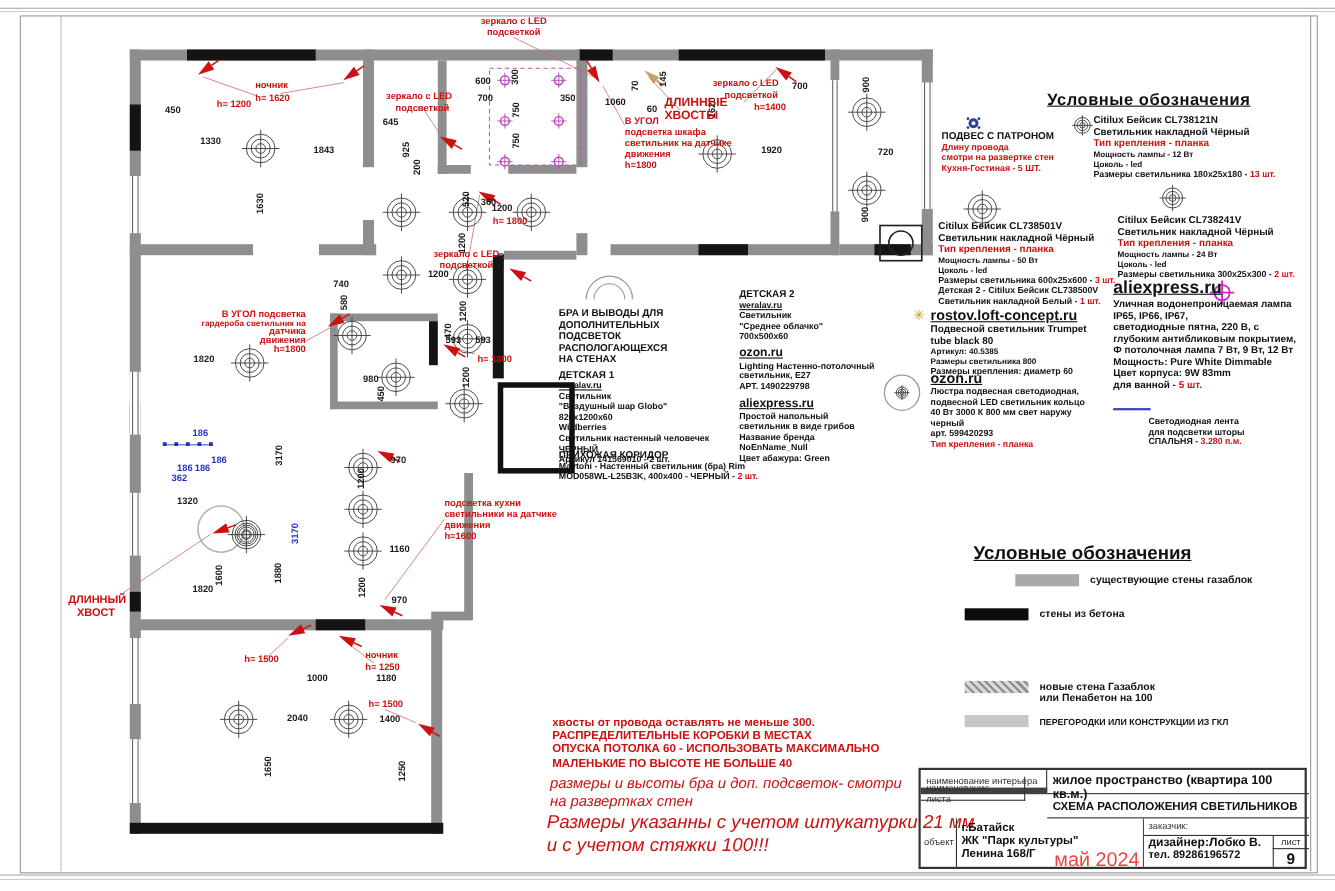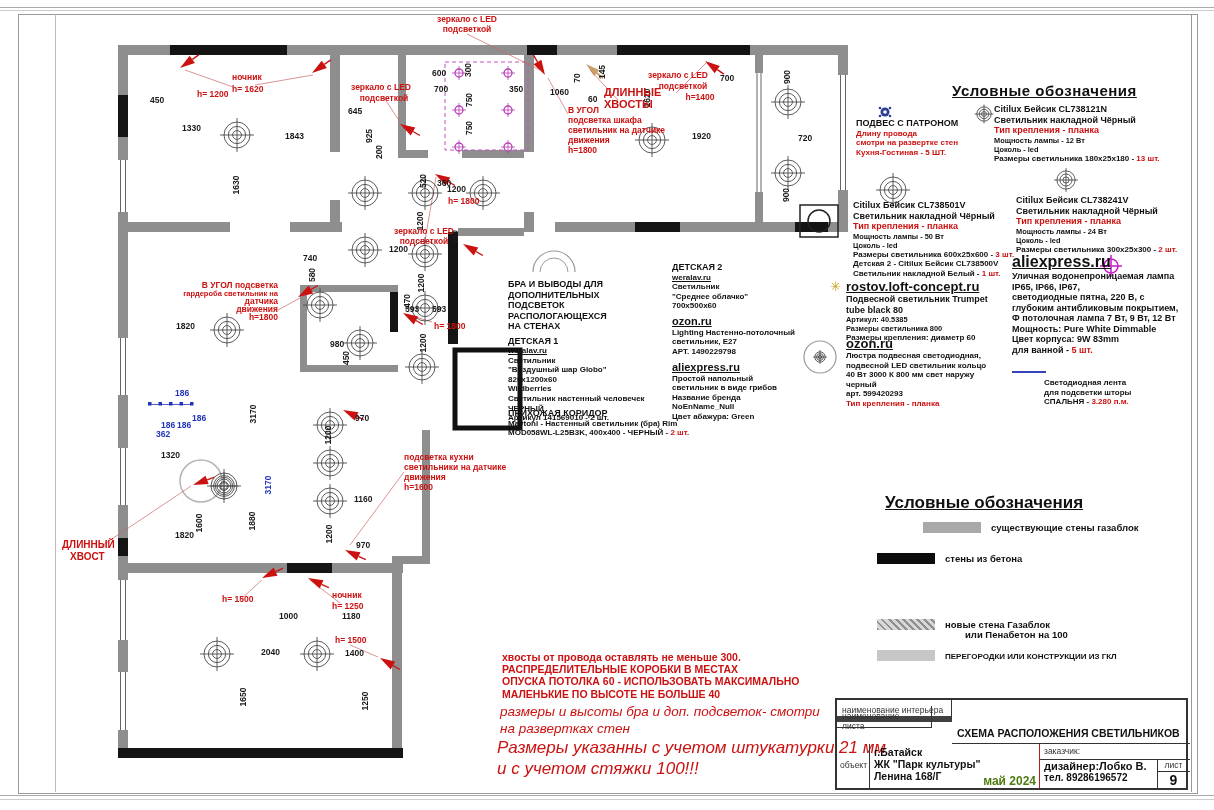--- a/index.html
+++ b/index.html
@@ -637,21 +637,21 @@
     <div class="swatch sw-exist"></div>
     <div class="wl-row-label">существующие стены газаблок</div>
   </div>
   <div class="blk" style="left:877px;top:553px;width:300px;height:14px;">
     <div class="swatch sw-concrete"></div>
     <div class="wl-row-label">стены из бетона</div>
   </div>
   <div class="blk" style="left:877px;top:619px;width:300px;height:22px;">
     <div class="swatch sw-new"></div>
     <div class="wl-row-label">новые стена Газаблок</div>
-    <div class="wl-row-label" style="top:10px;margin-left:20px;">или Пенабетон на 100</div>
+    <div class="wl-row-label" style="top:10px;">или Пенабетон на 100</div>
   </div>
   <div class="blk" style="left:877px;top:650px;width:310px;height:14px;">
     <div class="swatch sw-gkl"></div>
     <div class="wl-row-label caps" style="top:2px;">ПЕРЕГОРОДКИ ИЛИ КОНСТРУКЦИИ ИЗ ГКЛ</div>
   </div>
 
   <div class="blk" style="left:502px;top:651px;">
       <div class="ln w redonly"><span class="red">хвосты от провода оставлять не меньше 300.</span></div>
       <div class="ln w redonly"><span class="red">РАСПРЕДЕЛИТЕЛЬНЫЕ КОРОБКИ В МЕСТАХ</span></div>
       <div class="ln w redonly"><span class="red">ОПУСКА ПОТОЛКА 60 - ИСПОЛЬЗОВАТЬ МАКСИМАЛЬНО</span></div>
@@ -661,28 +661,29 @@
       <div class="ln h1 redonly"><span class="red">размеры и высоты бра и доп. подсветок- смотри</span></div>
       <div class="ln h1 redonly"><span class="red">на развертках стен</span></div>
     </div>
   <div class="blk" style="left:497px;top:737px;">
       <div class="ln h2 redonly"><span class="red">Размеры указанны  с учетом штукатурки 21 мм</span></div>
       <div class="ln h2 redonly"><span class="red">и с учетом стяжки 100!!!</span></div>
     </div>
 
   <div class="tb">
     <div class="cell lab" style="left:0;top:0;width:115px;height:22px;border-right:1px solid #333;border-bottom:6px solid #404040;padding:5px 0 0 5px;">наименование интерьера</div>
+    <div class="cell" style="left:115px;top:0;width:238px;height:22px;border-bottom:1px solid #333;padding:4px 0 0 5px;font-size:11.5px;">жилое пространство (квартира 100 кв.м.)</div>
     <div class="cell lab" style="left:0;top:6px;width:95px;height:22px;border-right:1px solid #333;border-bottom:1px solid #333;padding:5px 12px 0 5px;">наименование листа</div>
     <div class="cell" style="left:115px;top:22px;width:238px;height:22px;border-bottom:1px solid #333;padding:5px 0 0 5px;font-size:10.5px;">СХЕМА РАСПОЛОЖЕНИЯ СВЕТИЛЬНИКОВ</div>
     <div class="cell lab" style="left:0;top:44px;width:33px;height:44px;border-right:1px solid #333;padding:16px 0 0 3px;">объект</div>
     <div class="cell" style="left:33px;top:44px;width:170px;height:44px;border-right:1px solid #b91c1c;padding:2px 0 0 4px;font-size:10.5px;line-height:12px;">
       <div>г.Батайск</div>
       <div>ЖК "Парк культуры"</div>
       <div>Ленина 168/Г</div>
-      <div style="position:absolute;right:3px;bottom:1px;font-weight:bold;font-size:12px;color:#4d7c0f;">май 2024</div>
+      <div style="position:absolute;right:3px;bottom:1px;font-weight:normal;font-size:18px;color:#ef4444;">май 2024</div>
     </div>
     <div class="cell" style="left:203px;top:44px;width:150px;height:44px;">
       <div class="lab" style="padding:2px 0 0 4px;border-bottom:1px solid #333;height:13px;">заказчик:</div>
       <div style="position:absolute;left:0;top:16px;width:113px;height:28px;border-right:1px solid #333;padding-left:4px;">
         <div style="font-size:11px;">дизайнер:Лобко В.</div>
         <div style="font-size:10px;">тел. 89286196572</div>
       </div>
       <div style="position:absolute;left:117px;top:16px;width:33px;height:28px;text-align:center;">
         <div class="lab" style="border-bottom:1px solid #333;height:11px;">лист</div>
         <div style="font-size:14px;">9</div>

